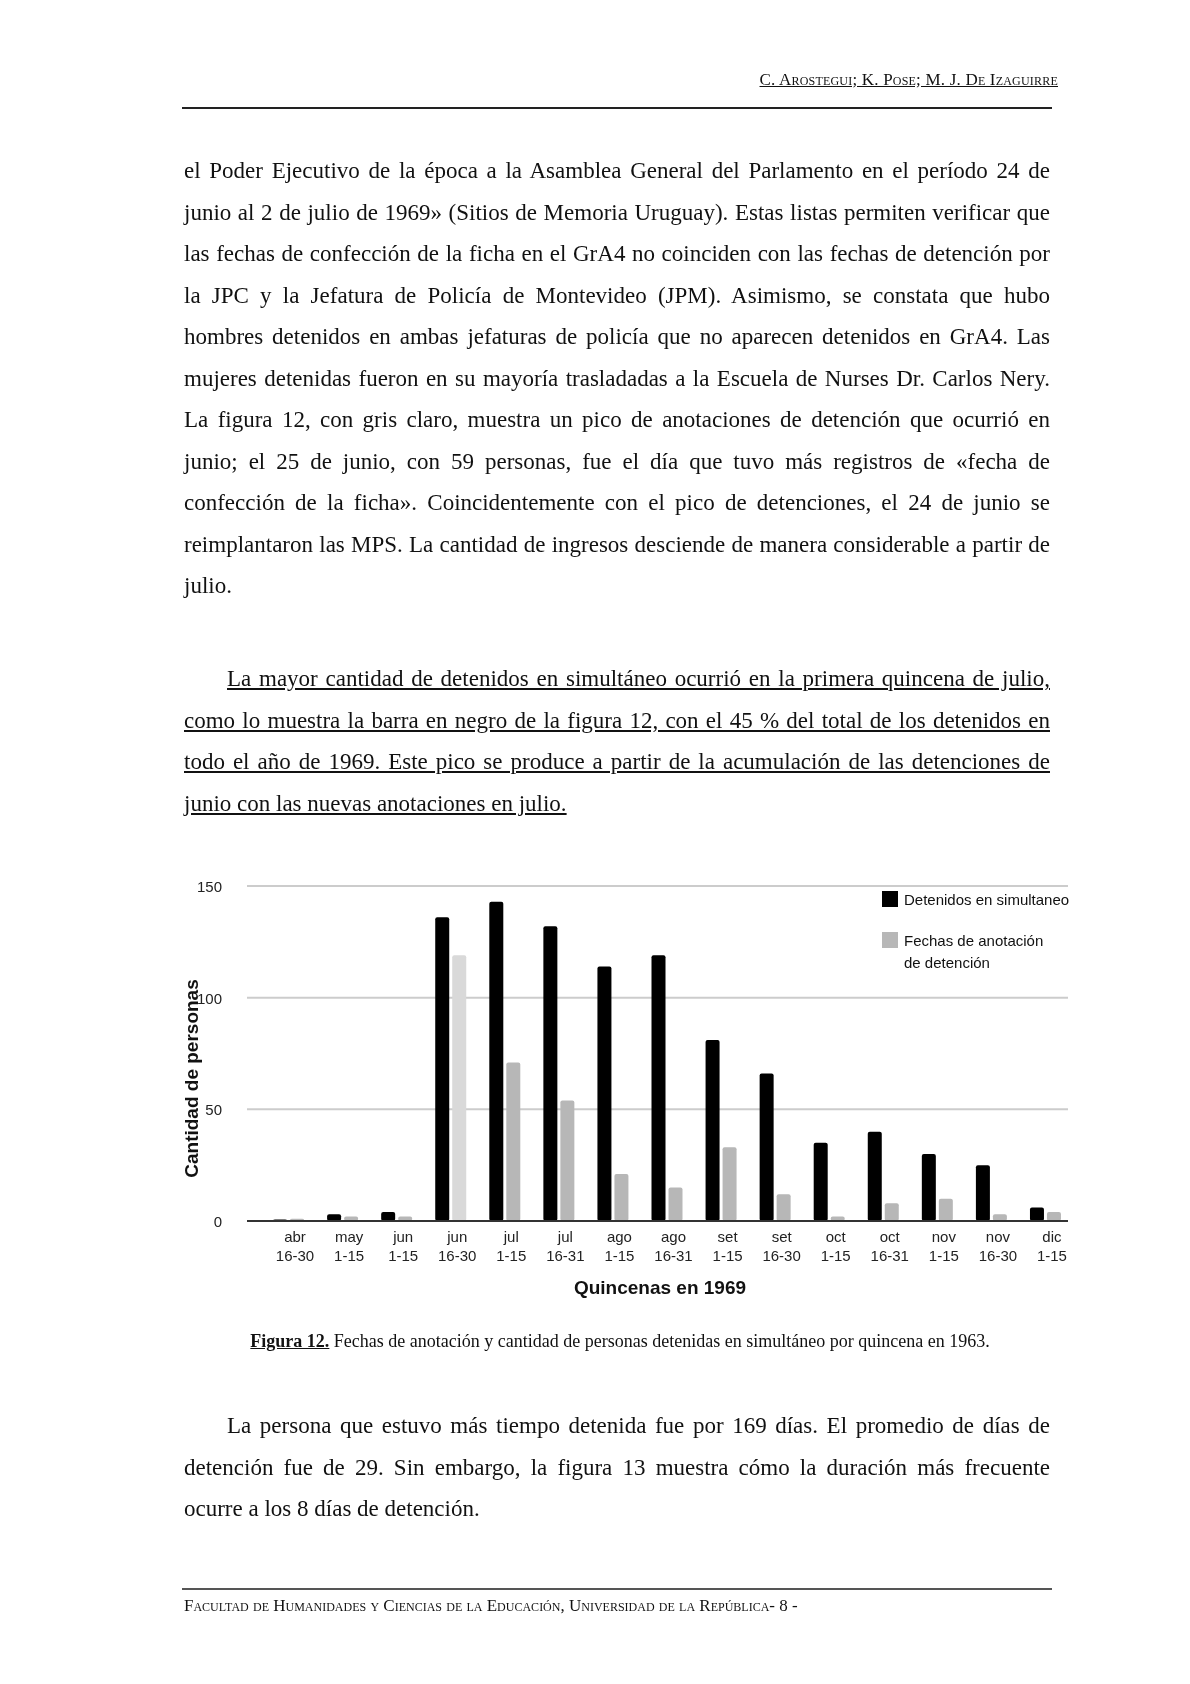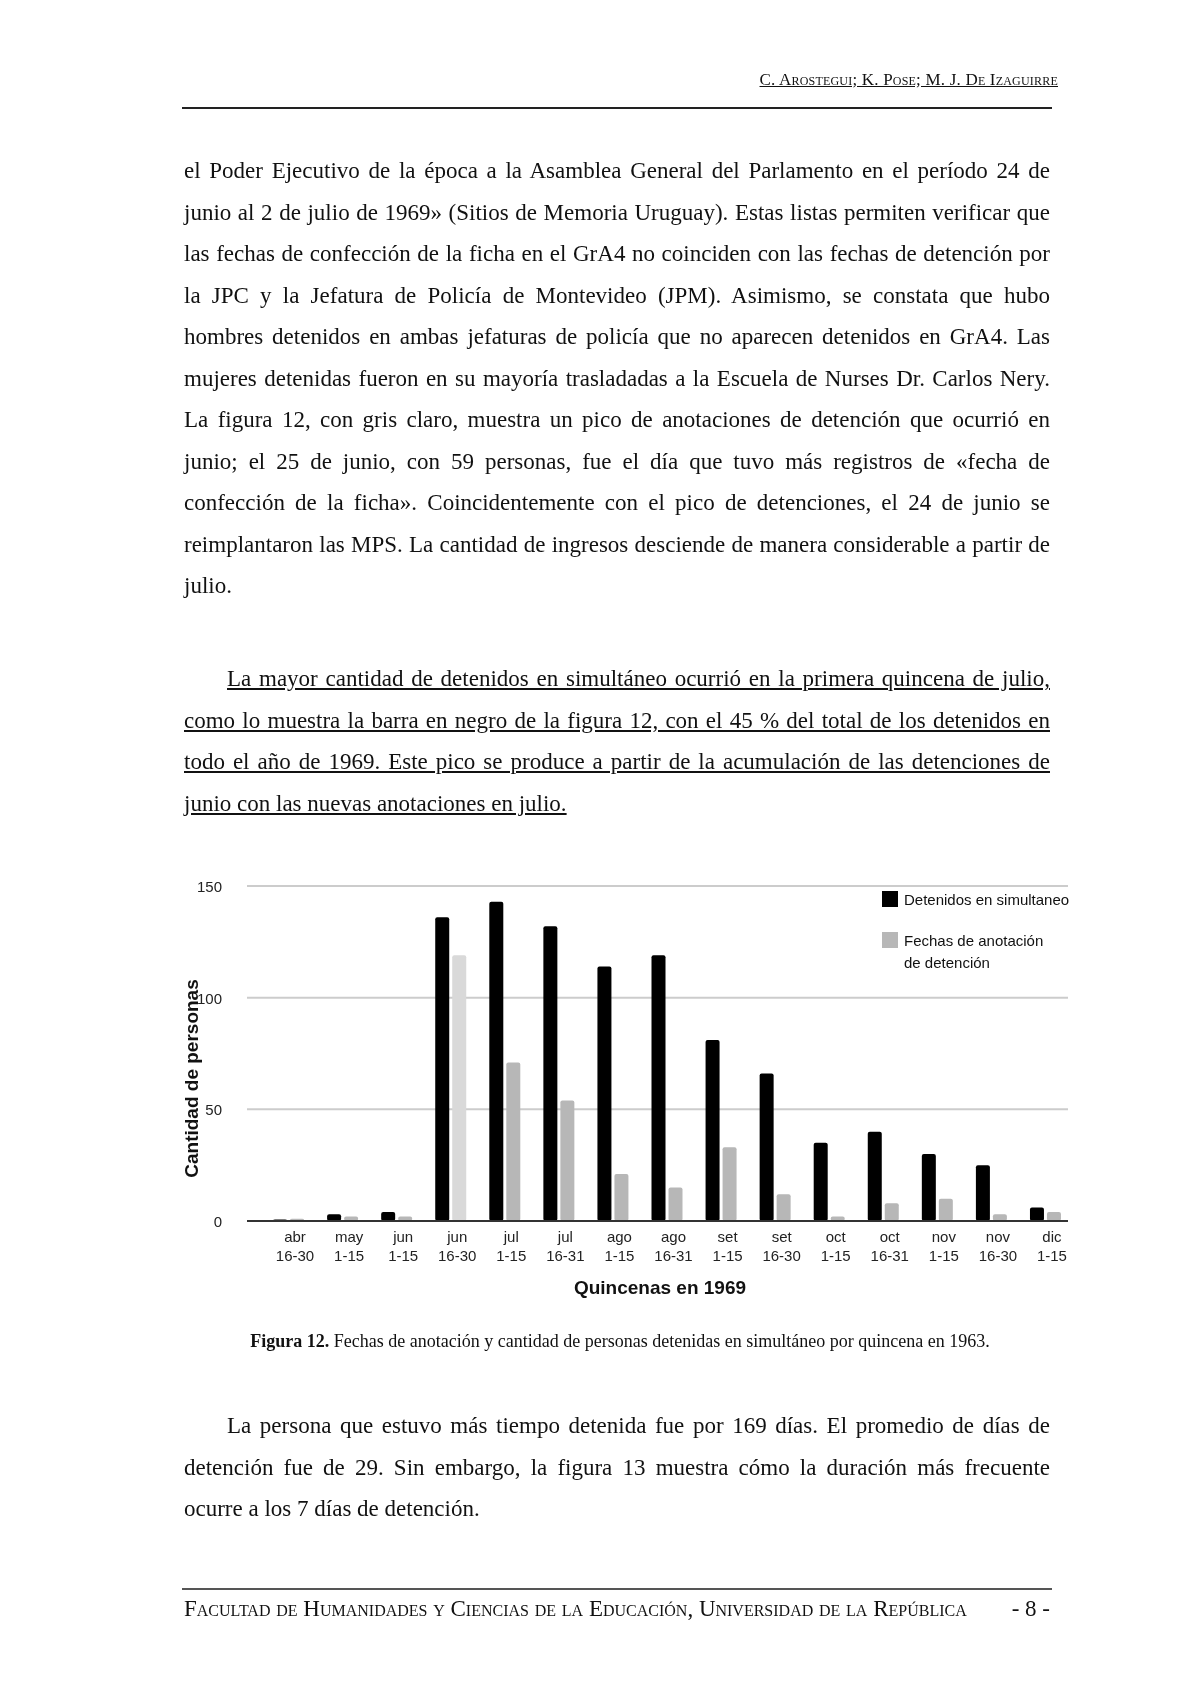--- a/index.html
+++ b/index.html
@@ -14,24 +14,24 @@
 
   #p1 { top: 118px; margin-top: 32px; }
   #p2 { top: 658px; text-decoration: underline; }
   #p3 { top: 1405px; }
 
   
   .chart { position: absolute; left: 170px; top: 868px; width: 920px; height: 440px; }
   .chart svg { position: absolute; left: 0; top: 0; }
 
   .caption { position: absolute; top: 1330px; left: 180px; width: 880px; text-align: center; font-family: "Liberation Serif", serif; font-size: 18px; line-height: 22px; }
-  .caption b { font-weight: bold; }
+  .caption b { font-weight: bold; text-decoration: underline; }
 
   .foot-rule { position: absolute; top: 1588px; left: 182px; width: 870px; height: 2px; background: #555; }
-  .footer { position: absolute; top: 1596px; left: 184px; width: 866px; font-family: "Liberation Serif", serif; font-size: 23px; font-variant: small-caps; display: flex; justify-content: space-between; }
+  .footer { position: absolute; top: 1596px; left: 184px; width: 866px; font-family: "Liberation Serif", serif; font-size: 17px; font-variant: small-caps; display: flex; }
 </style>
 </head>
 <body>
 
 <div class="running-head">C. Arostegui; K. Pose; M. J. De Izaguirre</div>
 <div class="head-rule"></div>
 
 <div id="p1" class="body-text">
   <p class="para">el Poder Ejecutivo de la época a la Asamblea General del Parlamento en el período 24 de junio al 2 de julio de 1969» (Sitios de Memoria Uruguay). Estas listas permiten verificar que las fechas de confección de la ficha en el GrA4 no coinciden con las fechas de detención por la JPC y la Jefatura de Policía de Montevideo (JPM). Asimismo, se constata que hubo hombres detenidos en ambas jefaturas de policía que no aparecen detenidos en GrA4. Las mujeres detenidas fueron en su mayoría trasladadas a la Escuela de Nurses Dr. Carlos Nery. La figura 12, con gris claro, muestra un pico de anotaciones de detención que ocurrió en junio; el 25 de junio, con 59 personas, fue el día que tuvo más registros de «fecha de confección de la ficha». Coincidentemente con el pico de detenciones, el 24 de junio se reimplantaron las MPS. La cantidad de ingresos desciende de manera considerable a partir de julio.</p>
 </div>
@@ -119,20 +119,20 @@
       <text x="734" y="100" font-family="Liberation Sans, sans-serif" font-size="15" fill="#111">de detención</text>
     </svg>
 </div>
 
 <div class="caption">
   <b>Figura 12.</b>
   <span>Fechas de anotación y cantidad de personas detenidas en simultáneo por quincena en 1963.</span>
 </div>
 
 <div id="p3" class="body-text">
-  <p class="para indent">La persona que estuvo más tiempo detenida fue por 169 días. El promedio de días de detención fue de 29. Sin embargo, la figura 13 muestra cómo la duración más frecuente ocurre a los 7 días de detención.</p>
+  <p class="para indent">La persona que estuvo más tiempo detenida fue por 169 días. El promedio de días de detención fue de 29. Sin embargo, la figura 13 muestra cómo la duración más frecuente ocurre a los 8 días de detención.</p>
 </div>
 
 <div class="foot-rule"></div>
 <div class="footer">
   <span>Facultad de Humanidades y Ciencias de la Educación, Universidad de la República</span>
   <span>- 8 -</span>
 </div>
 
 </body></html>

